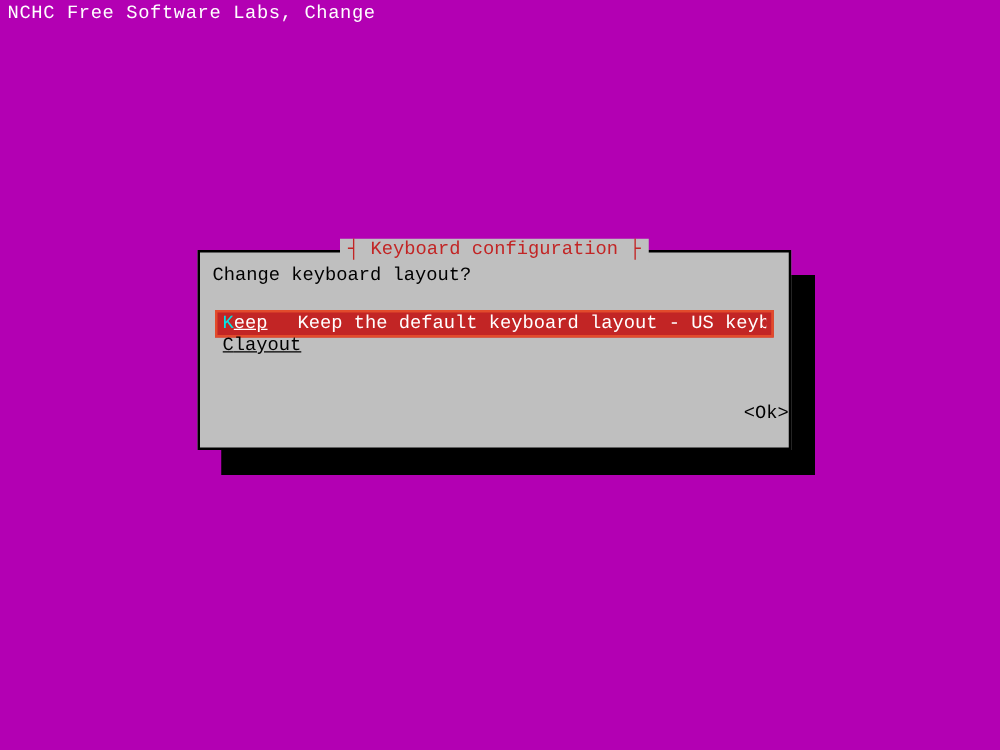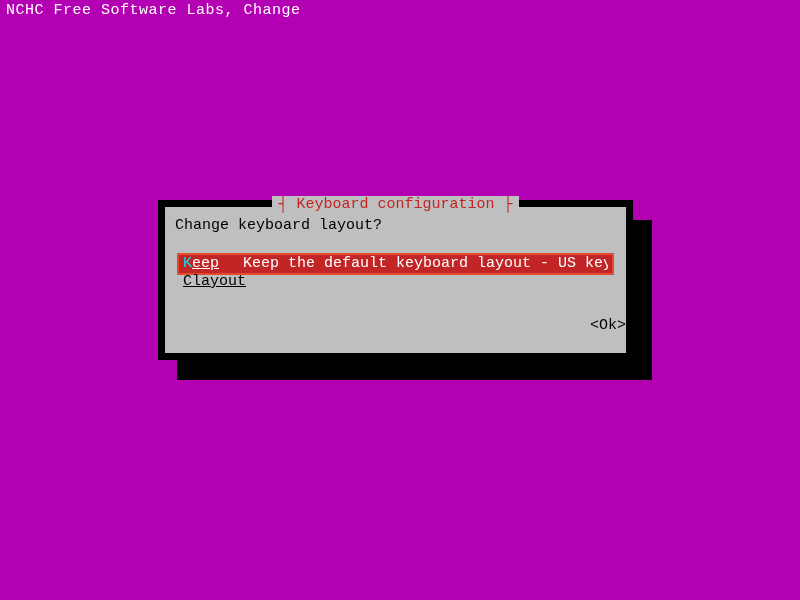--- a/index.html
+++ b/index.html
@@ -25,21 +25,21 @@
     height: 160px;
     background: #000000;
   }
   .dialog {
     position: absolute;
     top: 200px;
     left: 158px;
     width: 475px;
     height: 160px;
     background: #bfbfbf;
-    border: 7px solid #000000;
+    border: 2px solid #000000;
   }
   .title-wrap {
     position: absolute;
     top: -11px;
     left: 0;
     right: 0;
     text-align: center;
     pointer-events: none;
   }
   .title {

